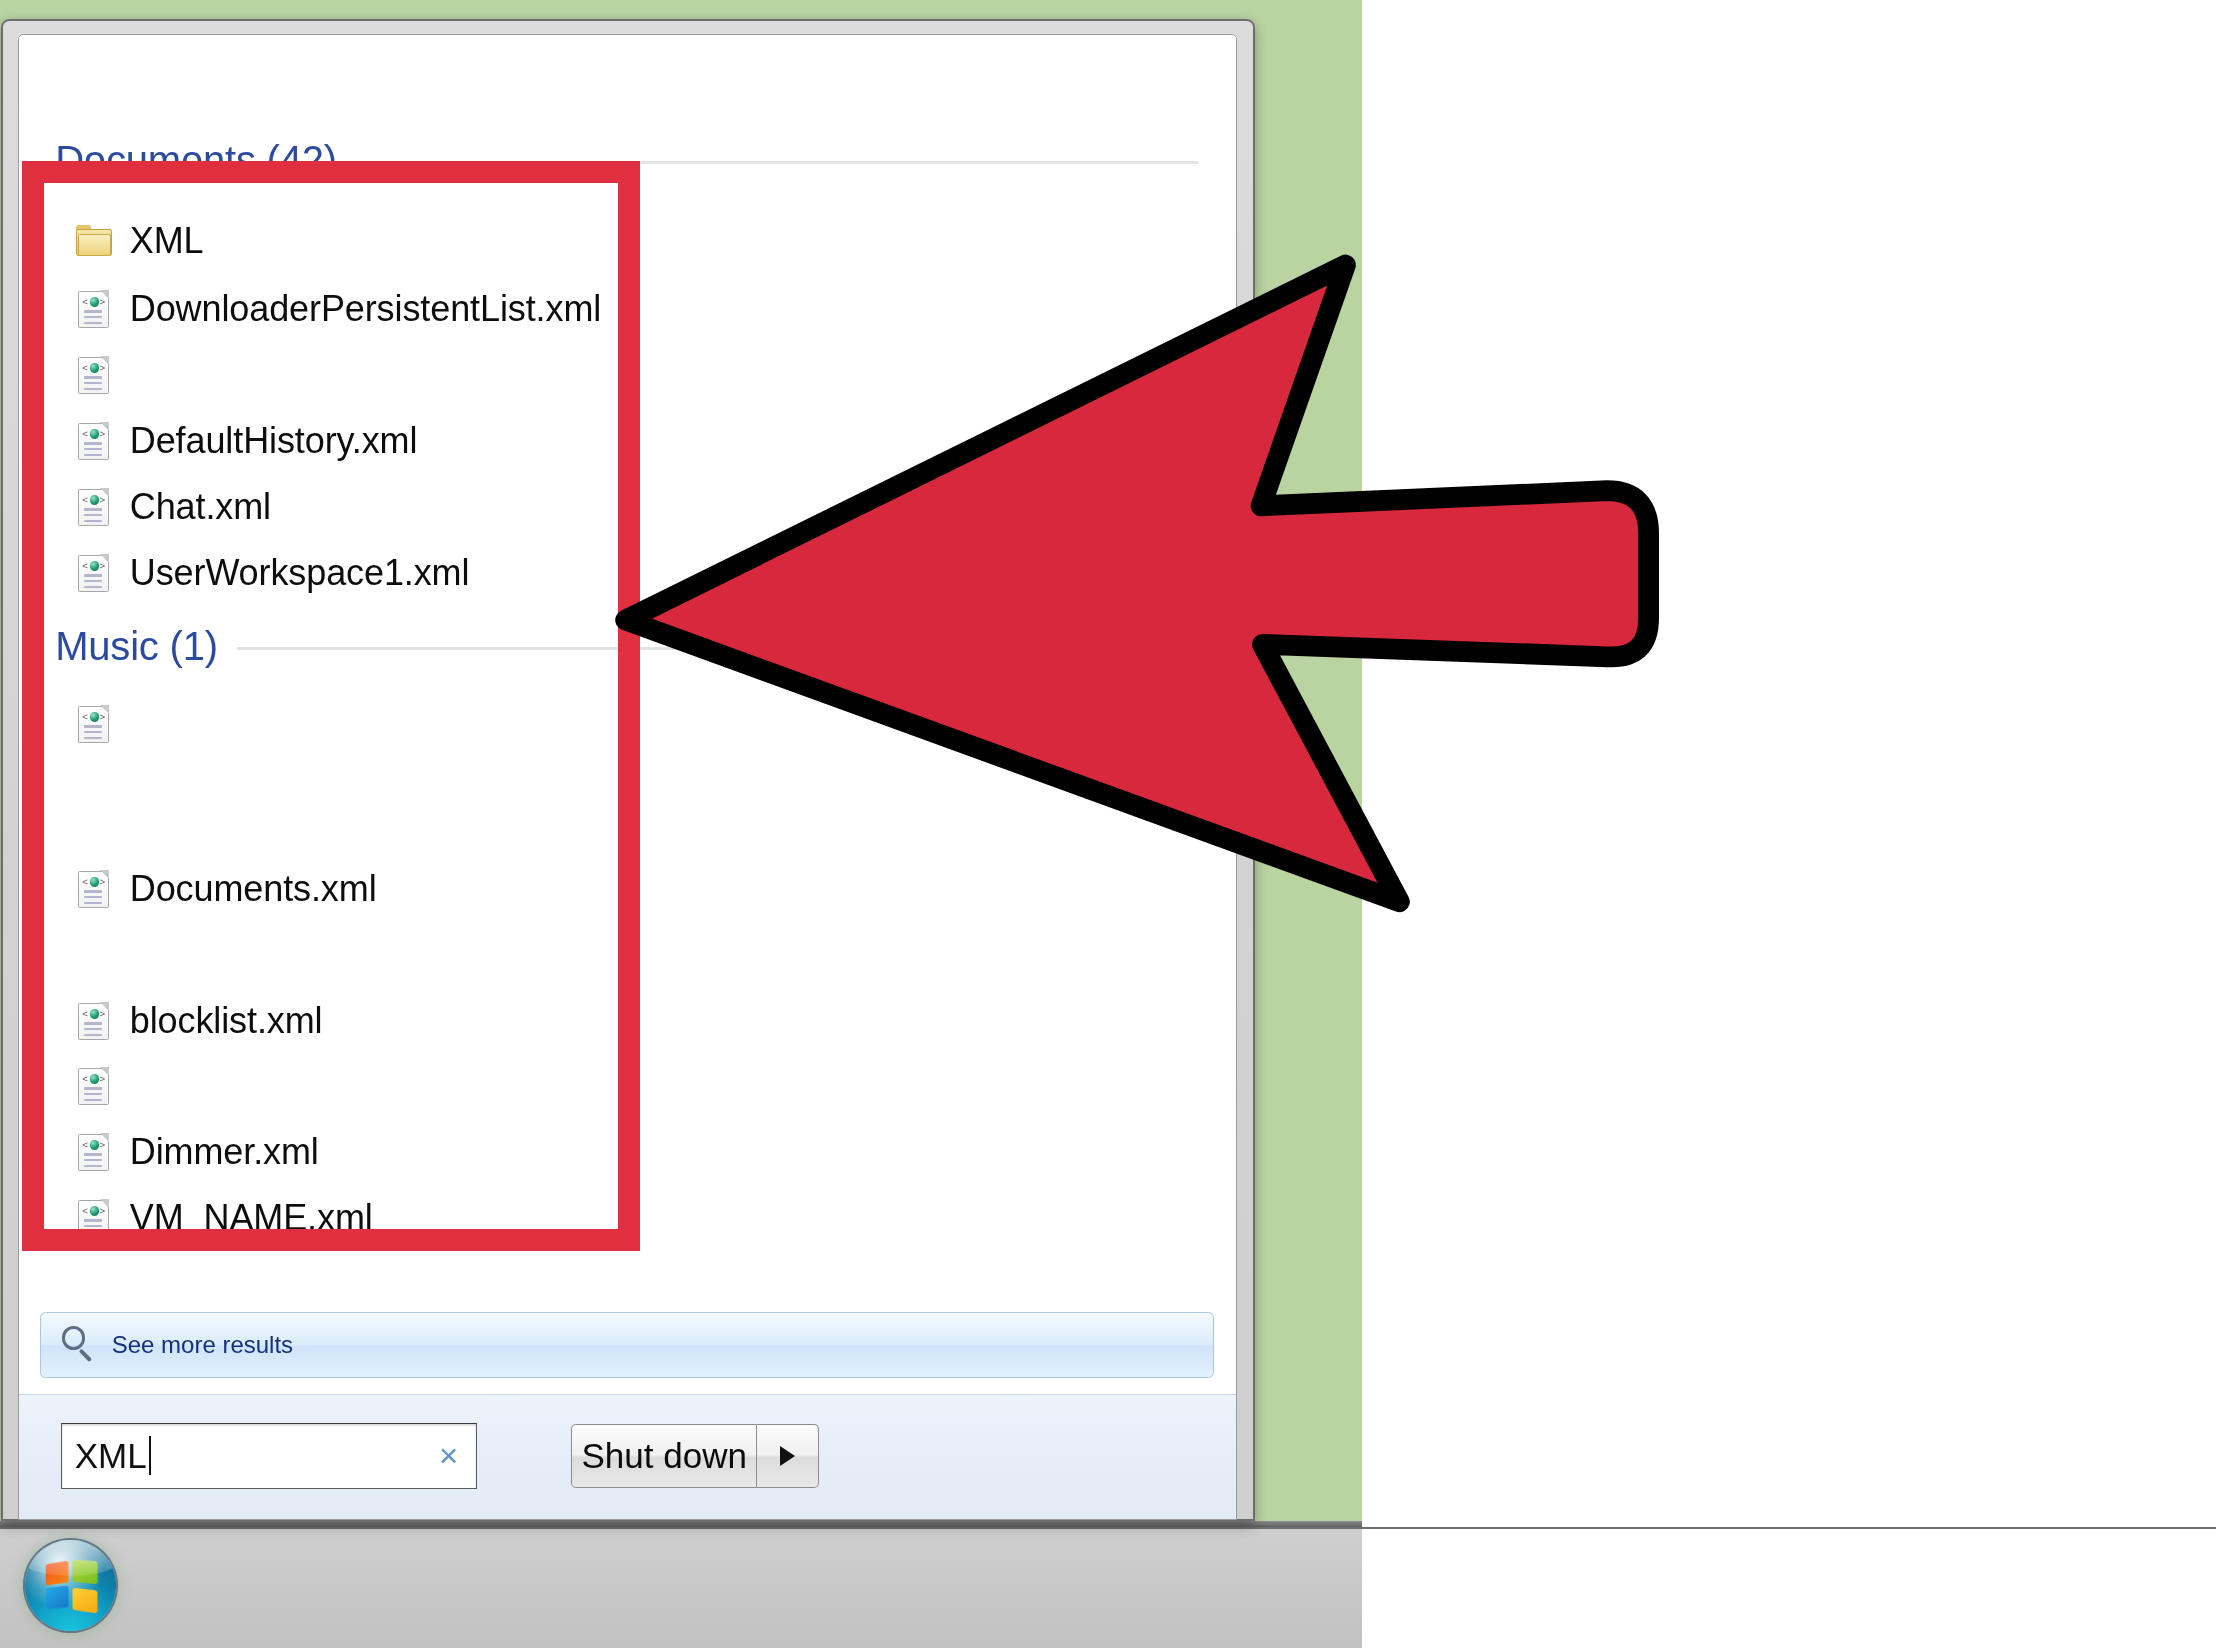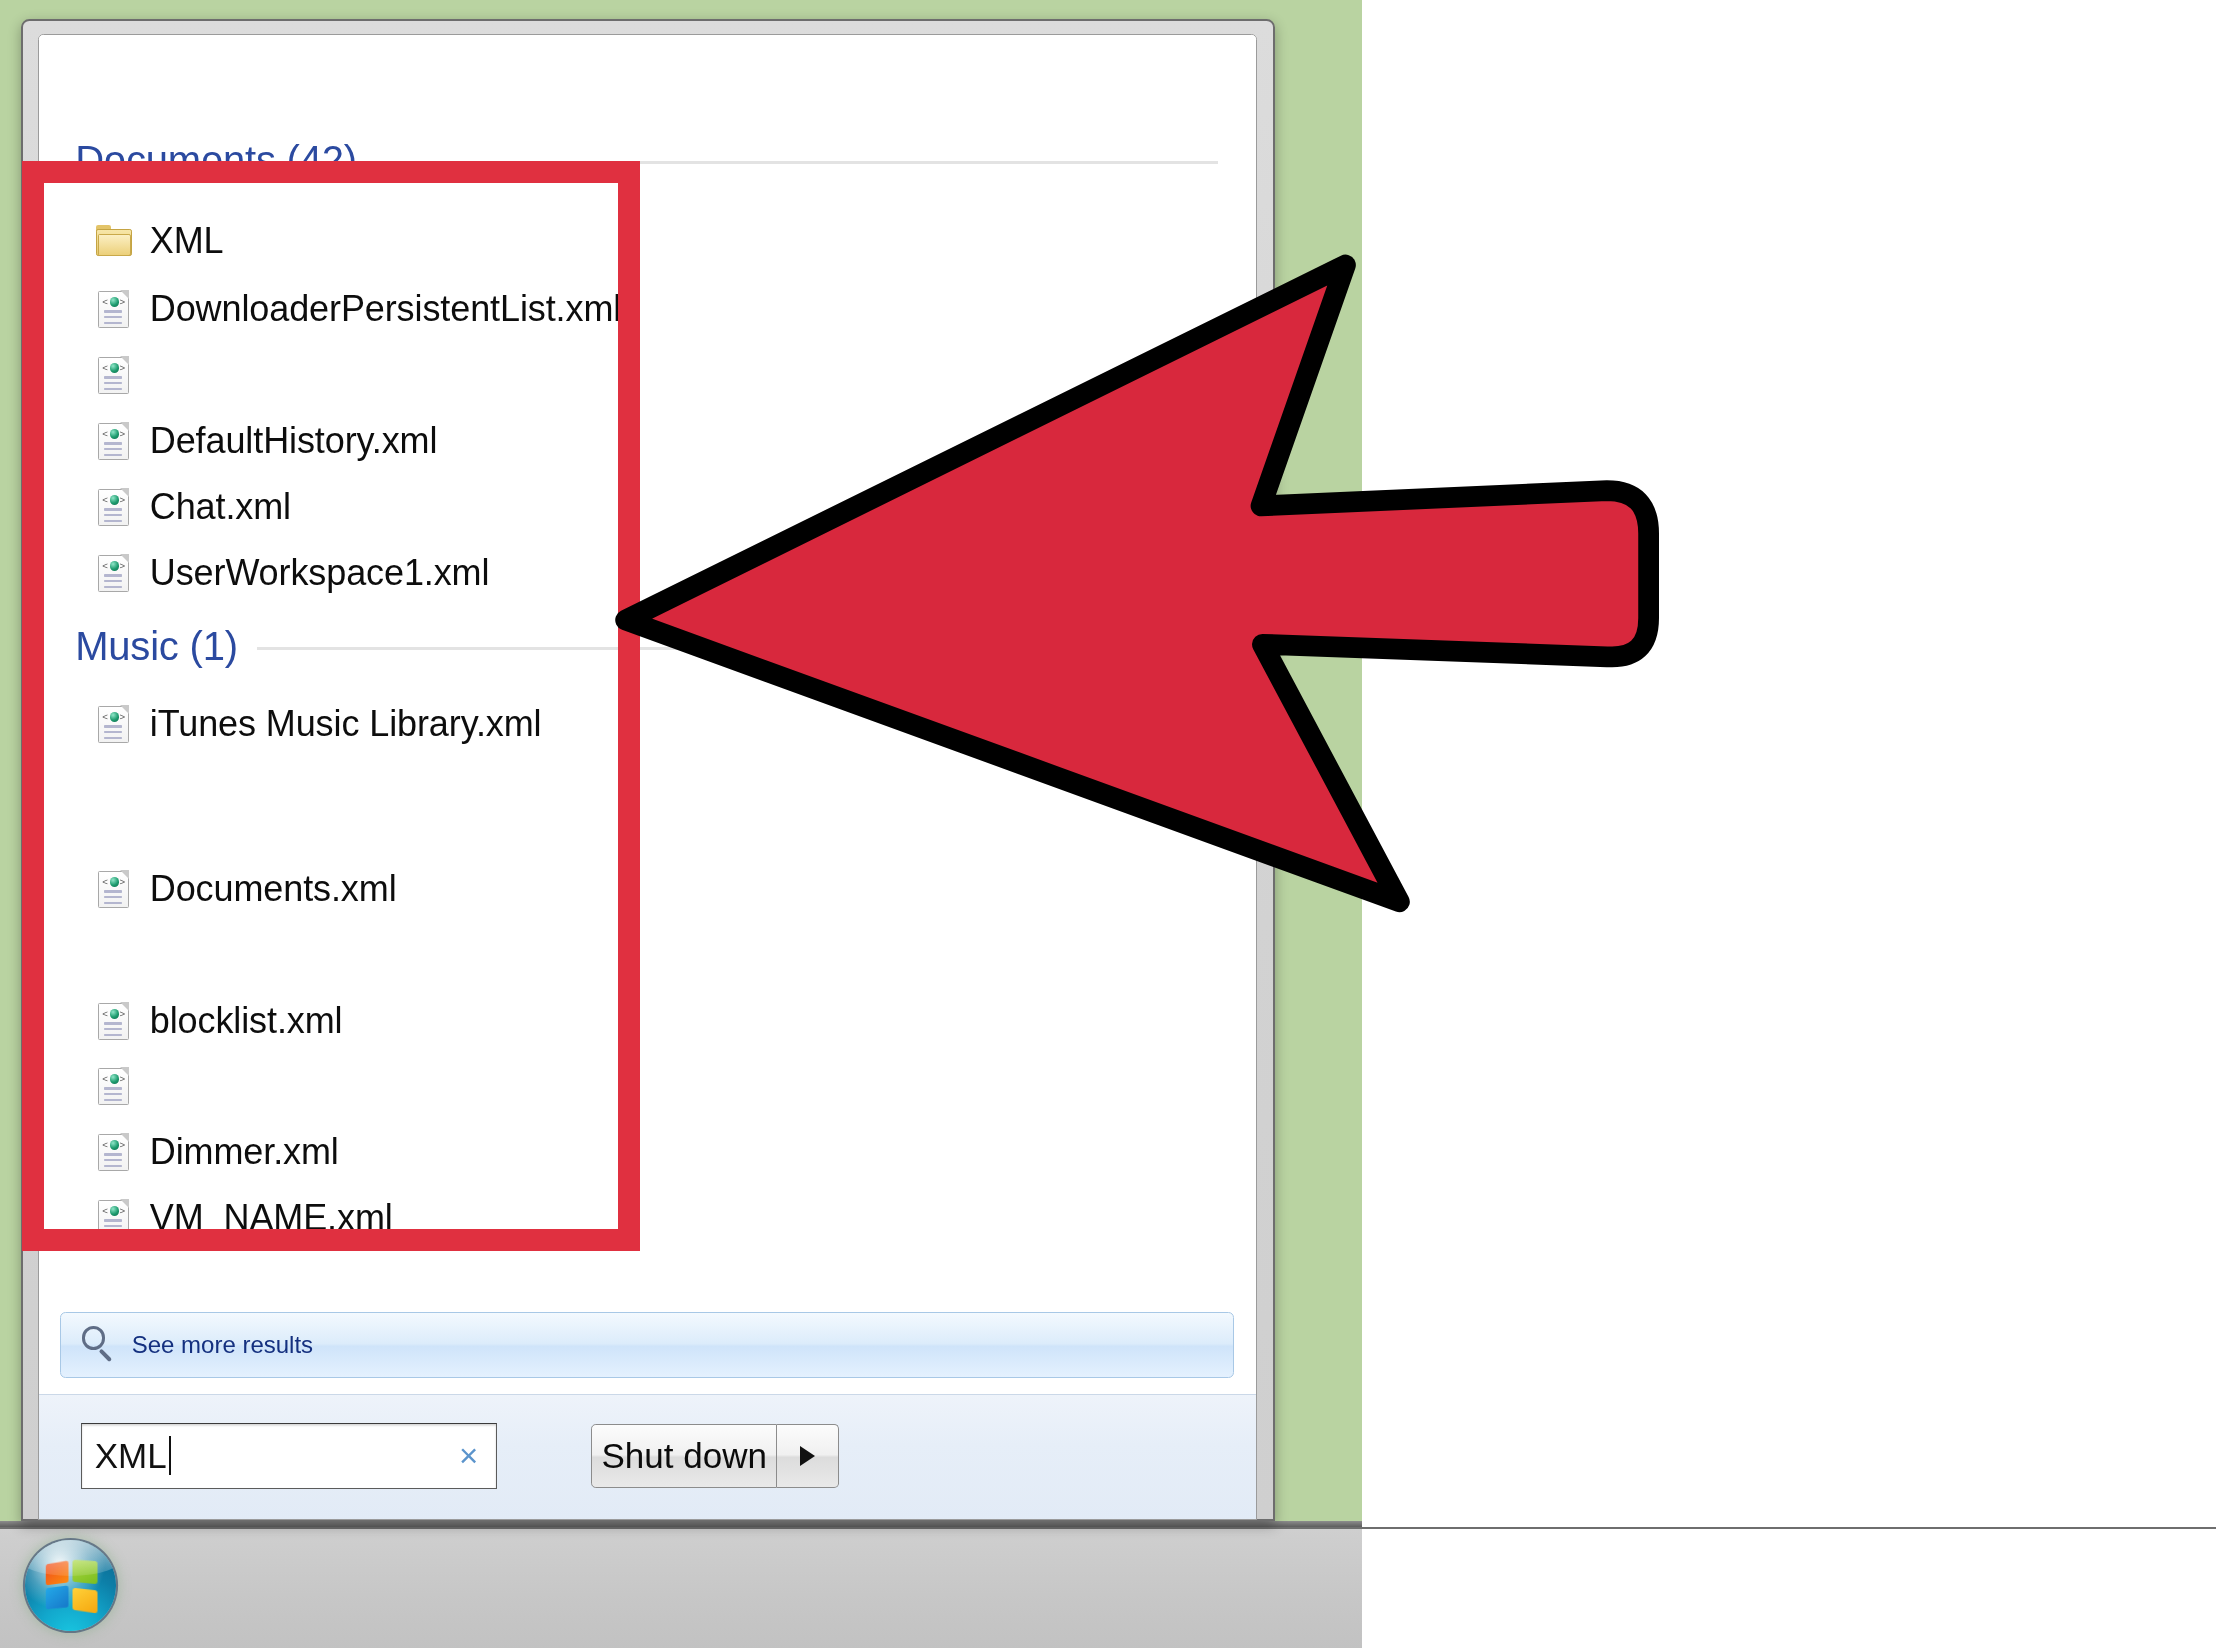--- a/index.html
+++ b/index.html
@@ -80,21 +80,21 @@
     position: absolute; left: -8%; top: -18%;
     width: 116%; height: 58%;
     border-radius: 50% 50% 55% 55% / 70% 70% 40% 40%;
     background: linear-gradient(to bottom, rgba(255,255,255,.88), rgba(255,255,255,.12));
     pointer-events: none;
   }
 
   
   .startmenu {
     position: absolute;
-    left: 21px; top: 19.4px;
+    left: 1px; top: 19.4px;
     width: 1254px; height: 1502px;
     background: linear-gradient(to bottom, #dcdcdc 0%, #d2d2d2 60%, #cfcfcf 100%);
     border: 2.1px solid #6d6d6d;
     border-radius: 8.3px 8.3px 0 0;
     box-sizing: border-box;
     box-shadow: 0 4.2px 12.5px rgba(0,0,0,.3);
     padding-left: 36px;
   }
   .sm-inner {
     position: absolute;
@@ -495,21 +495,20 @@
             <span class="ico-doc">
                 <span class="fold"></span>
                 <span class="brL">&lt;</span>
                 <span class="globe"></span>
                 <span class="brR">&gt;</span>
                 <span class="line l1"></span>
                 <span class="line l2"></span>
                 <span class="line l3"></span>
               </span>
           </span>
-          <span class="result-label">iTunes Music Library.xml</span>
         </div>
 
 
         <div class="result-item" style="top:829px">
           <span class="icon-wrap">
             <span class="ico-doc">
                 <span class="fold"></span>
                 <span class="brL">&lt;</span>
                 <span class="globe"></span>
                 <span class="brR">&gt;</span>

